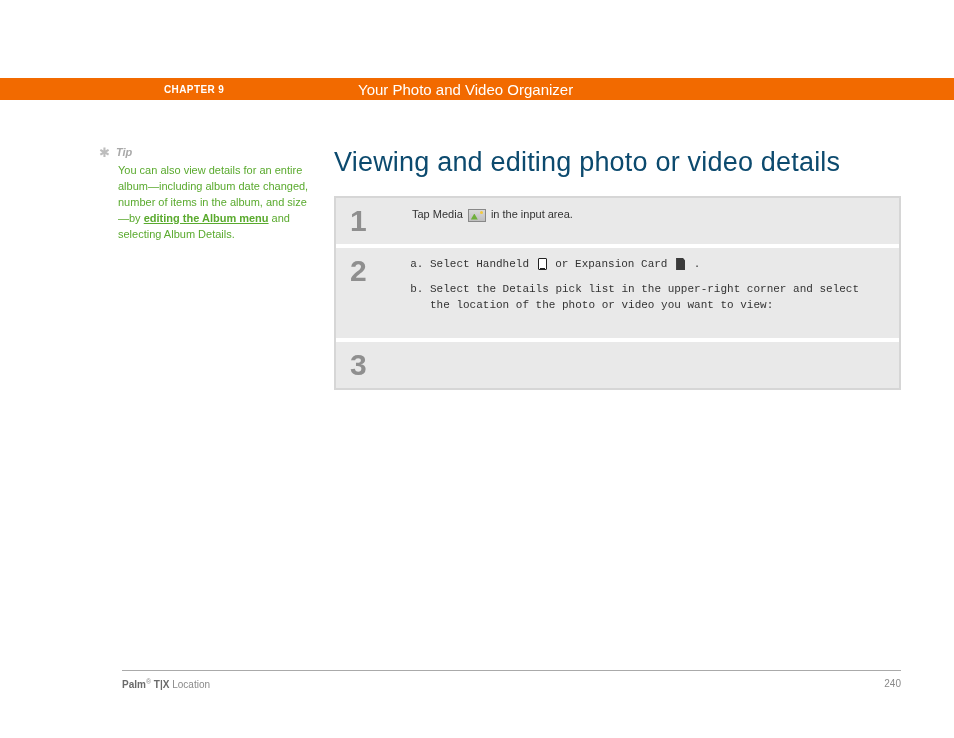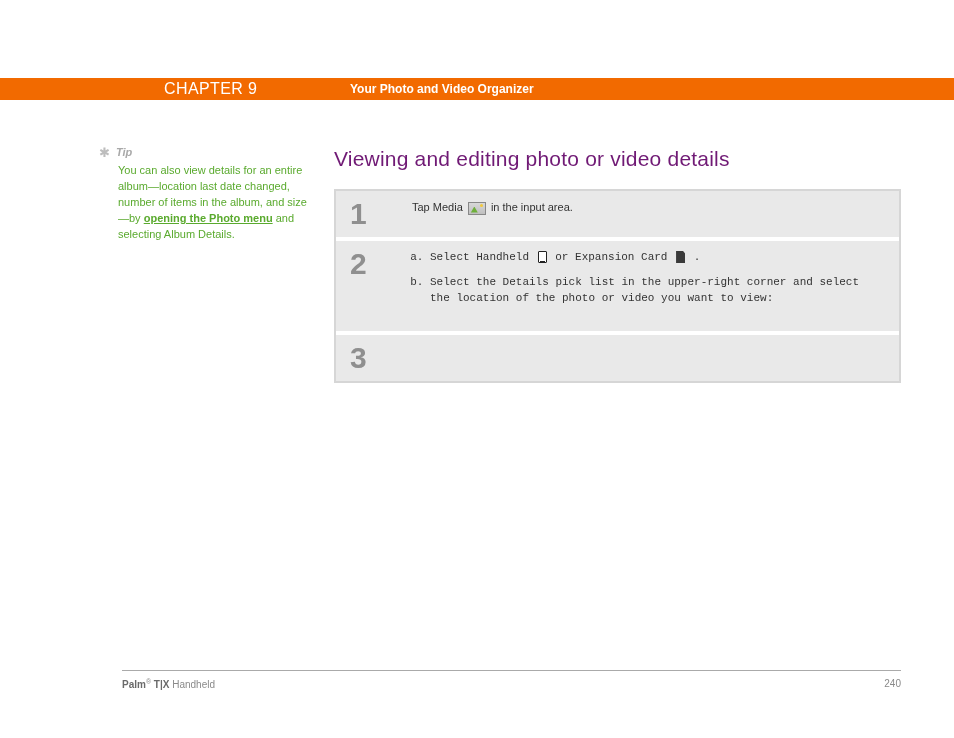--- a/index.html
+++ b/index.html
@@ -18,31 +18,31 @@
     right: 0;
     height: 22px;
     background: #f26a00;
     display: flex;
     align-items: center;
   }
   .header-left {
     position: absolute;
     left: 124px;
     color: #fff;
-    font-size: 16px;
-    font-weight: normal;
+    font-size: 10px;
+    font-weight: bold;
     letter-spacing: 0.4px;
     padding-left: 40px;
   }
   .header-right {
     position: absolute;
-    left: 350px;
+    left: 358px;
     color: #fff;
-    font-size: 12px;
-    font-weight: bold;
+    font-size: 15px;
+    font-weight: normal;
   }
   .content {
     position: absolute;
     top: 145px;
     left: 99px;
     right: 53px;
     display: flex;
     align-items: flex-start;
   }
   .sidebar {
@@ -76,22 +76,22 @@
   .tip-link {
     color: #5aaa2e;
     font-weight: bold;
     text-decoration: underline;
     cursor: pointer;
   }
   .main {
     flex: 1;
   }
   .page-title {
-    font-size: 21px;
-    color: #701a75;
+    font-size: 27px;
+    color: #0c4a6e;
     font-weight: 400;
     letter-spacing: 0.2px;
     margin-bottom: 18px;
     margin-top: 2px;
   }
   .steps-box {
     border: 2px solid #d6d6d6;
     background: #fff;
   }
   .step-row {
@@ -210,21 +210,21 @@
 </div>
 
 <div class="content">
 
   <aside class="sidebar">
     <div class="tip-row">
       <span class="tip-star">✱</span>
       <span class="tip-label">Tip</span>
     </div>
     <div class="tip-body">
-      <span>You can also view details for an entire album—location last date changed, number of items in the album, and size—by </span><a class="tip-link">opening the Photo menu</a><span> and selecting Album Details.</span>
+      <span>You can also view details for an entire album—including album date changed, number of items in the album, and size—by </span><a class="tip-link">editing the Album menu</a><span> and selecting Album Details.</span>
     </div>
   </aside>
 
   <main class="main">
     <h1 class="page-title">Viewing and editing photo or video details</h1>
 
     <div class="steps-box">
 
       <div class="step-row">
         <div class="step-num">1</div>
@@ -255,16 +255,16 @@
         <div class="step-num">3</div>
       </div>
 
     </div>
   </main>
 </div>
 
 <div class="footer-rule"></div>
 <div class="footer">
   <div class="footer-left">
-    <b><span>Palm</span></b><span class="sup">®</span><b><span> T|X</span></b><span> Handheld</span>
+    <b><span>Palm</span></b><span class="sup">®</span><b><span> T|X</span></b><span> Location</span>
   </div>
   <div class="footer-right">240</div>
 </div>
 
 </body></html>

